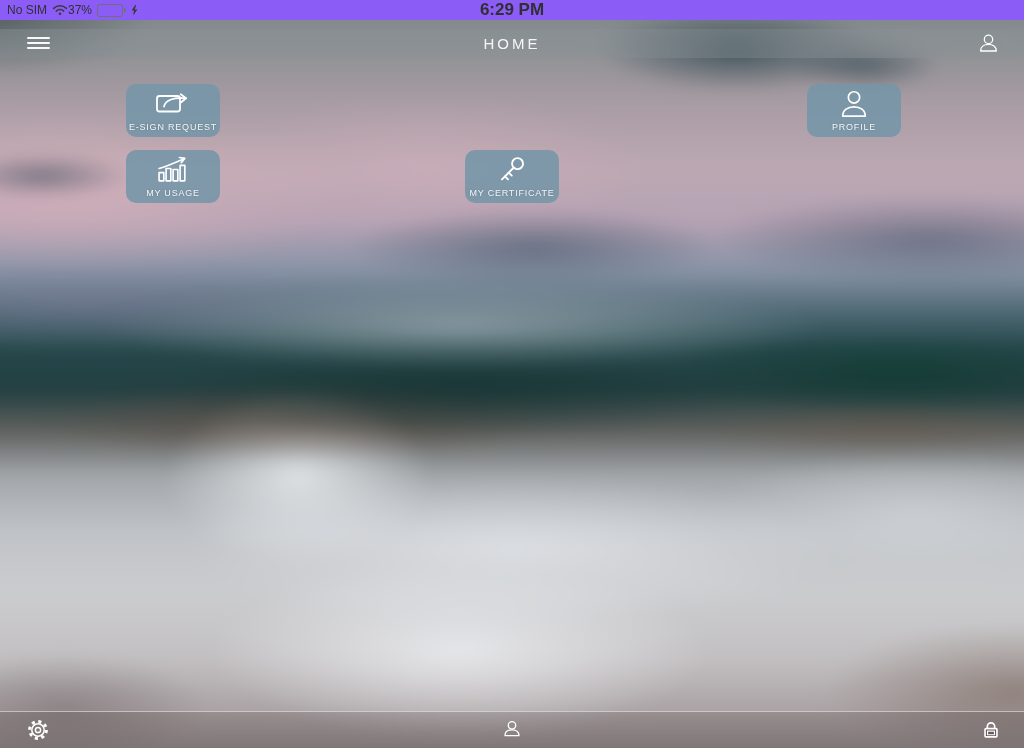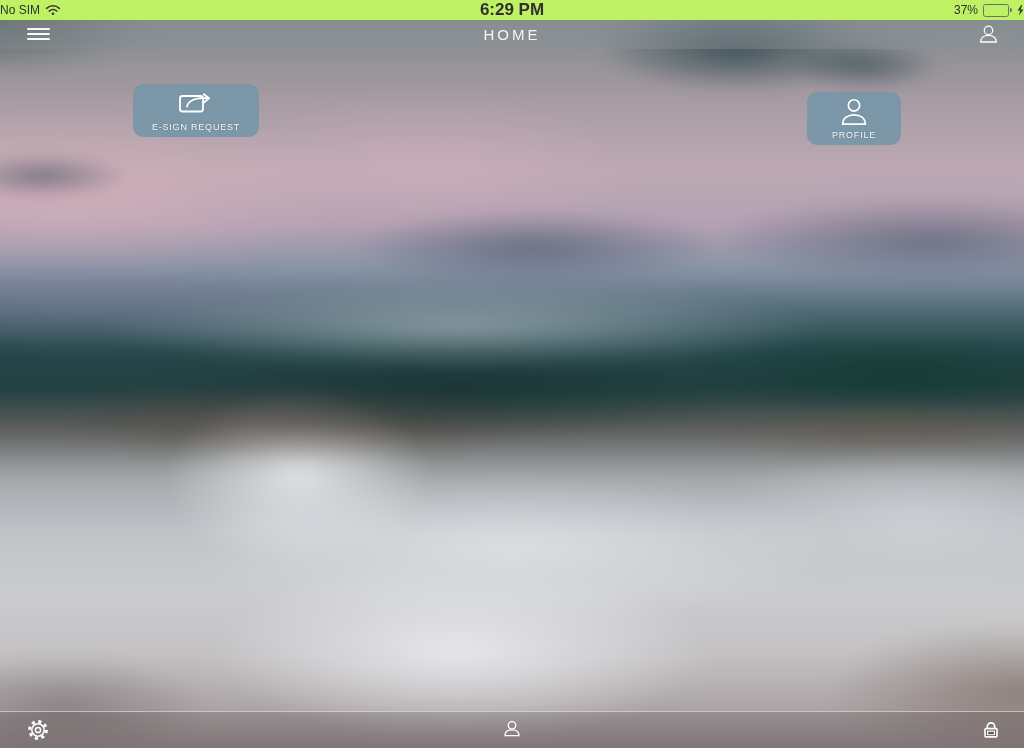--- a/index.html
+++ b/index.html
@@ -40,34 +40,34 @@
       
       radial-gradient(ellipse 210px 75px at 8% 92%, rgba(108,98,100,.5), rgba(108,98,100,0) 70%),
       radial-gradient(ellipse 270px 95px at 97% 90%, rgba(116,96,86,.55), rgba(116,96,86,0) 70%),
       linear-gradient(180deg,
         #747d80 0%, #8a8f92 8%, #a99ca4 16%, #bca8b2 24%, #b5a2b4 31%,
         #8793a6 37%, #46626c 43%, #24474a 47%, #233f41 52%, #5d5f5c 57%,
         #a3a7ab 63%, #c0c3c7 70%, #cbccce 78%, #c2bfc1 86%, #a59c9e 94%, #8f8689 100%);
   }
   
   .statusbar{
-    position:absolute;top:0;left:0;right:0;height:20px;background:#bef264;
-    display:flex;align-items:center;justify-content:space-between;
-    padding:0 0;box-sizing:border-box;z-index:30;
+    position:absolute;top:0;left:0;right:0;height:20px;background:#8b5cf6;
+    display:flex;align-items:center;
+    padding:0 7px;box-sizing:border-box;z-index:30;
     color:var(--status-text,#303032);font-size:12px;
   }
   .sb-left,.sb-right{display:flex;align-items:center;gap:5px;}
   .sb-time{position:absolute;left:0;right:0;text-align:center;font-weight:bold;font-size:17px;}
   .batt{display:flex;align-items:center;}
   .batt-body{width:22px;height:9px;border:1px solid #6f6f6f;border-radius:2.5px;padding:1px;box-sizing:content-box;}
   .batt-fill{height:100%;width:40%;background:var(--battery-green,#58CF54);border-radius:1px;}
   .batt-nub{width:2px;height:4px;background:#6f6f6f;border-radius:0 1.5px 1.5px 0;margin-left:1px;}
   
   .navbar{
-    position:absolute;top:20px;left:0;right:0;height:29px;z-index:20;
+    position:absolute;top:29px;left:0;right:0;height:29px;z-index:20;
     background:rgba(140,148,152,.38);
     -webkit-backdrop-filter:blur(8px);backdrop-filter:blur(8px);
     display:flex;align-items:center;
   }
   .nav-title{
     position:absolute;left:0;right:0;text-align:center;
     color:var(--nav-text,#fff);opacity:.92;font-size:15px;letter-spacing:3px;
   }
   .hamburger{position:absolute;left:27px;top:8px;width:23px;cursor:pointer;}
   .hamburger span{display:block;height:2px;background:#fff;opacity:.95;margin:0 0 3px 0;border-radius:1px;}
@@ -77,21 +77,21 @@
     position:absolute;width:94px;height:53px;border-radius:10px;
     background:var(--tile-bg,rgba(116,149,168,.87));
     cursor:pointer;
   }
   .tile .t-icon{position:absolute;top:4px;left:0;right:0;display:flex;justify-content:center;}
   .tile .t-label{
     position:absolute;bottom:5px;left:-25%;width:150%;text-align:center;
     color:#f3f7f9;font-size:9px;letter-spacing:.8px;white-space:nowrap;
     text-shadow:0 0 2px rgba(0,0,0,.2);
   }
-  .tile.c1{left:133px;padding-left:32px;} .tile.c2{left:465px;} .tile.c3{left:807px;margin-top:8px;}
+  .tile.c1{left:126px;} .tile.c2{left:465px;} .tile.c3{left:807px;}
   .tile.r1{top:84px;}   .tile.r2{top:150px;}
   
   .bottombar{
     position:absolute;left:0;right:0;bottom:0;height:36px;z-index:20;
     border-top:1px solid rgba(255,255,255,.55);
     background:linear-gradient(rgba(55,45,45,.16), rgba(55,45,45,.26));
   }
   .bb-left{position:absolute;left:26px;top:6px;cursor:pointer;}
   .bb-center{position:absolute;left:0;right:0;top:5px;display:flex;justify-content:center;cursor:pointer;}
   .bb-right{position:absolute;right:22px;top:7px;cursor:pointer;}
@@ -160,21 +160,44 @@
   <div class="tile r1 c3">
     <div class="t-icon">
       <svg width="34" height="31" viewBox="0 0 36 33" fill="none" stroke="#fff" stroke-width="1.8" stroke-linejoin="round">
         <circle cx="18" cy="10" r="6"></circle>
         <path d="M6 30 c0 -6.6 5.4 -10 12 -10 s12 3.4 12 10 z"></path>
       </svg>
     </div>
     <div class="t-label">PROFILE</div>
   </div>
 
-
+  <div class="tile r2 c1">
+    <div class="t-icon">
+      <svg width="35" height="30" viewBox="0 0 34 29" fill="none" stroke="#fff" stroke-width="1.6" stroke-linecap="round" stroke-linejoin="round">
+        <rect x="3" y="18" width="4.6" height="8"></rect>
+        <rect x="9.8" y="14" width="4.6" height="12"></rect>
+        <rect x="16.6" y="15" width="4.6" height="11"></rect>
+        <rect x="23.4" y="11" width="4.6" height="15"></rect>
+        <path d="M3 14 C 10 12, 18 8.5, 27.5 4.4"></path>
+        <path d="M27.9 4.2 L22.8 3.3 M27.9 4.2 L24.6 8.3"></path>
+      </svg>
+    </div>
+    <div class="t-label">MY USAGE</div>
+  </div>
+
+  <div class="tile r2 c2">
+    <div class="t-icon">
+      <svg width="33" height="33" viewBox="0 0 36 36" fill="none" stroke="#fff" stroke-width="2" stroke-linecap="round">
+        <circle cx="23.5" cy="10.5" r="6"></circle>
+        <path d="M19.2 15 L6.5 27.7"></path>
+        <path d="M9.8 24.4 l3.3 3.3 M13.9 20.3 l3.3 3.3"></path>
+      </svg>
+    </div>
+    <div class="t-label">MY CERTIFICATE</div>
+  </div>
 
 
   <div class="bottombar">
     <div class="bb-left">
       <svg width="24" height="24" viewBox="0 0 24 24" fill="none" stroke="#fff">
         <circle cx="12" cy="12" r="8.4" stroke-width="3" stroke-dasharray="3.1 3.5"></circle>
         <circle cx="12" cy="12" r="6.2" stroke-width="1.5"></circle>
         <circle cx="12" cy="12" r="2.6" stroke-width="1.5"></circle>
       </svg>
     </div>

